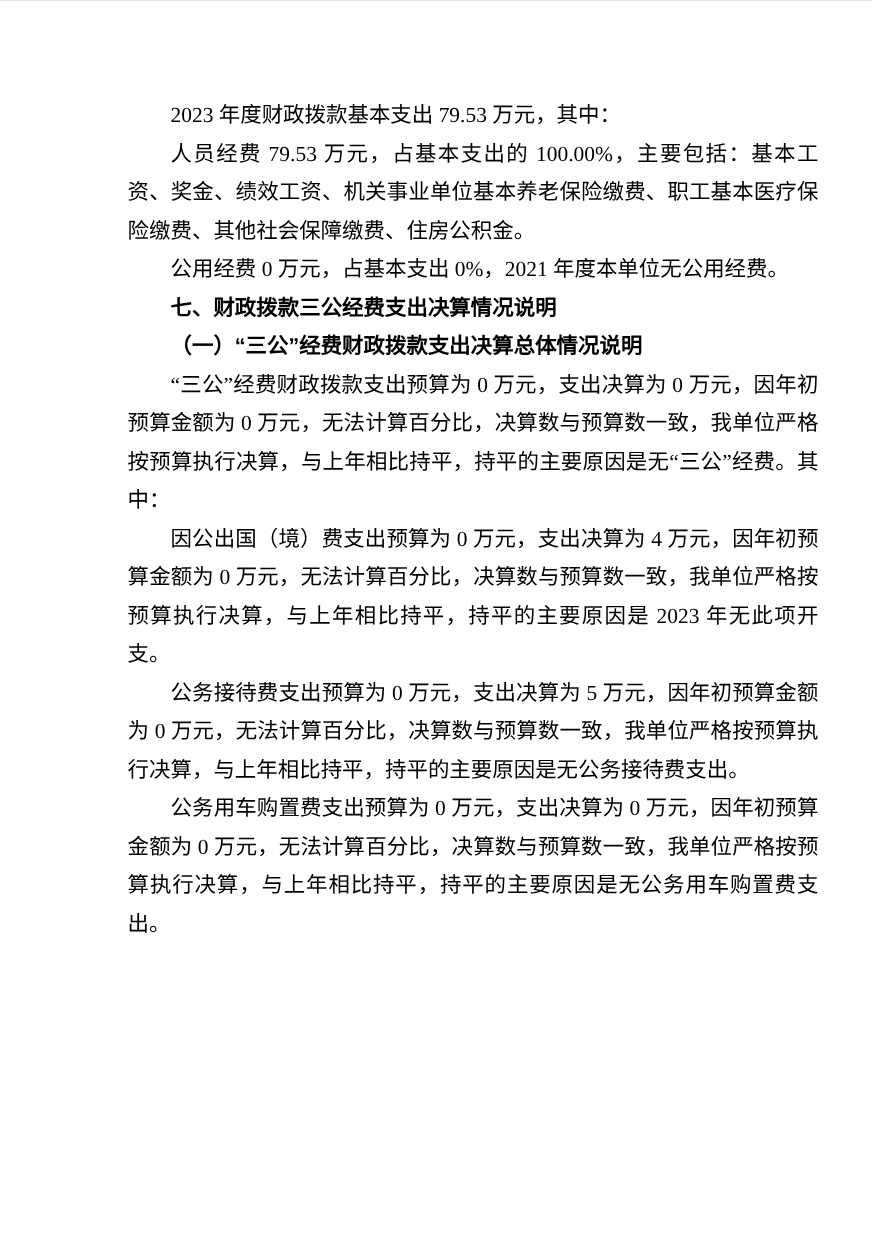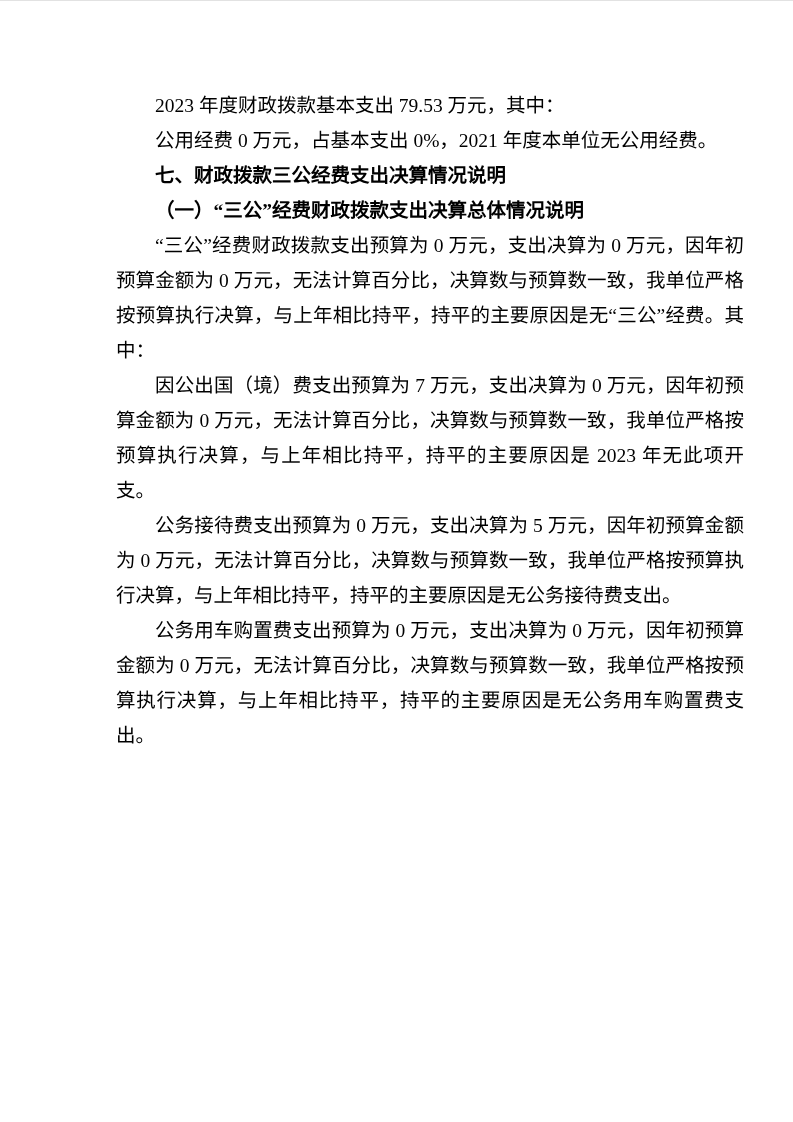--- a/index.html
+++ b/index.html
@@ -34,33 +34,34 @@
     padding: 0;
     color: #000000;
     font-size: 19.5px;
     line-height: 35px;
     text-align: justify;
     text-indent: 2em;
     font-family: "Liberation Serif", "DejaVu Serif", serif;
     word-break: break-all;
   }
   .para.heading {
-    font-family: Liberation Serif, serif;
+    font-family: Liberation Sans, sans-serif;
     font-weight: bold;
     text-align: left;
   }
 </style>
 </head>
 <body>
 
 <div class="page">
   <div class="page-top-edge"></div>
   <div class="content">
     <p class="para">2023 年度财政拨款基本支出 79.53 万元，其中：</p>
+    <p class="para">人员经费 79.53 万元，占基本支出的 100.00%，主要包括：基本工资、奖金、绩效工资、机关事业单位基本养老保险缴费、职工基本医疗保险缴费、其他社会保障缴费、住房公积金。</p>
     <p class="para">公用经费 0 万元，占基本支出 0%，2021 年度本单位无公用经费。</p>
     <p class="para heading">七、财政拨款三公经费支出决算情况说明</p>
     <p class="para heading">（一）“三公”经费财政拨款支出决算总体情况说明</p>
     <p class="para">“三公”经费财政拨款支出预算为 0 万元，支出决算为 0 万元，因年初预算金额为 0 万元，无法计算百分比，决算数与预算数一致，我单位严格按预算执行决算，与上年相比持平，持平的主要原因是无“三公”经费。其中：</p>
-    <p class="para">因公出国（境）费支出预算为 7 万元，支出决算为 0 万元，因年初预算金额为 0 万元，无法计算百分比，决算数与预算数一致，我单位严格按预算执行决算，与上年相比持平，持平的主要原因是 2023 年无此项开支。</p>
+    <p class="para">因公出国（境）费支出预算为 0 万元，支出决算为 4 万元，因年初预算金额为 0 万元，无法计算百分比，决算数与预算数一致，我单位严格按预算执行决算，与上年相比持平，持平的主要原因是 2023 年无此项开支。</p>
     <p class="para">公务接待费支出预算为 0 万元，支出决算为 5 万元，因年初预算金额为 0 万元，无法计算百分比，决算数与预算数一致，我单位严格按预算执行决算，与上年相比持平，持平的主要原因是无公务接待费支出。</p>
     <p class="para">公务用车购置费支出预算为 0 万元，支出决算为 0 万元，因年初预算金额为 0 万元，无法计算百分比，决算数与预算数一致，我单位严格按预算执行决算，与上年相比持平，持平的主要原因是无公务用车购置费支出。</p>
   </div>
 </div>
 
 </body></html>

